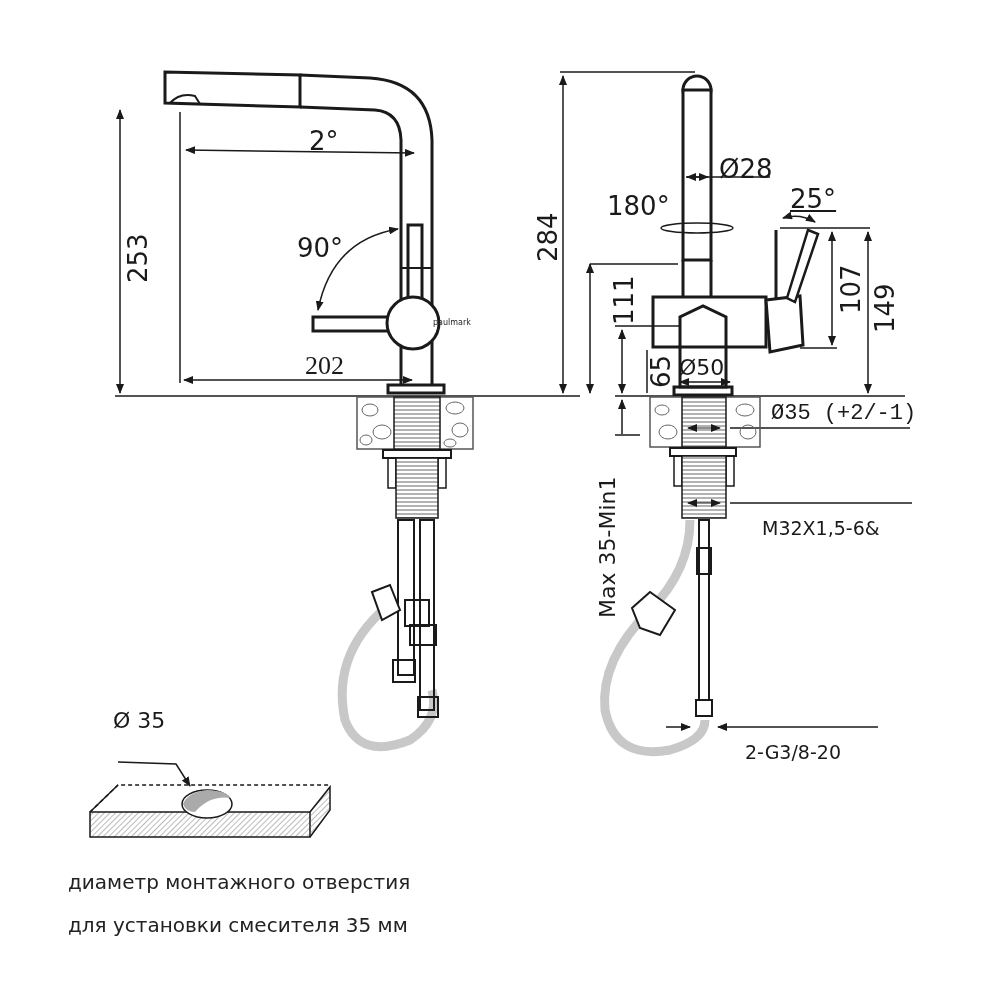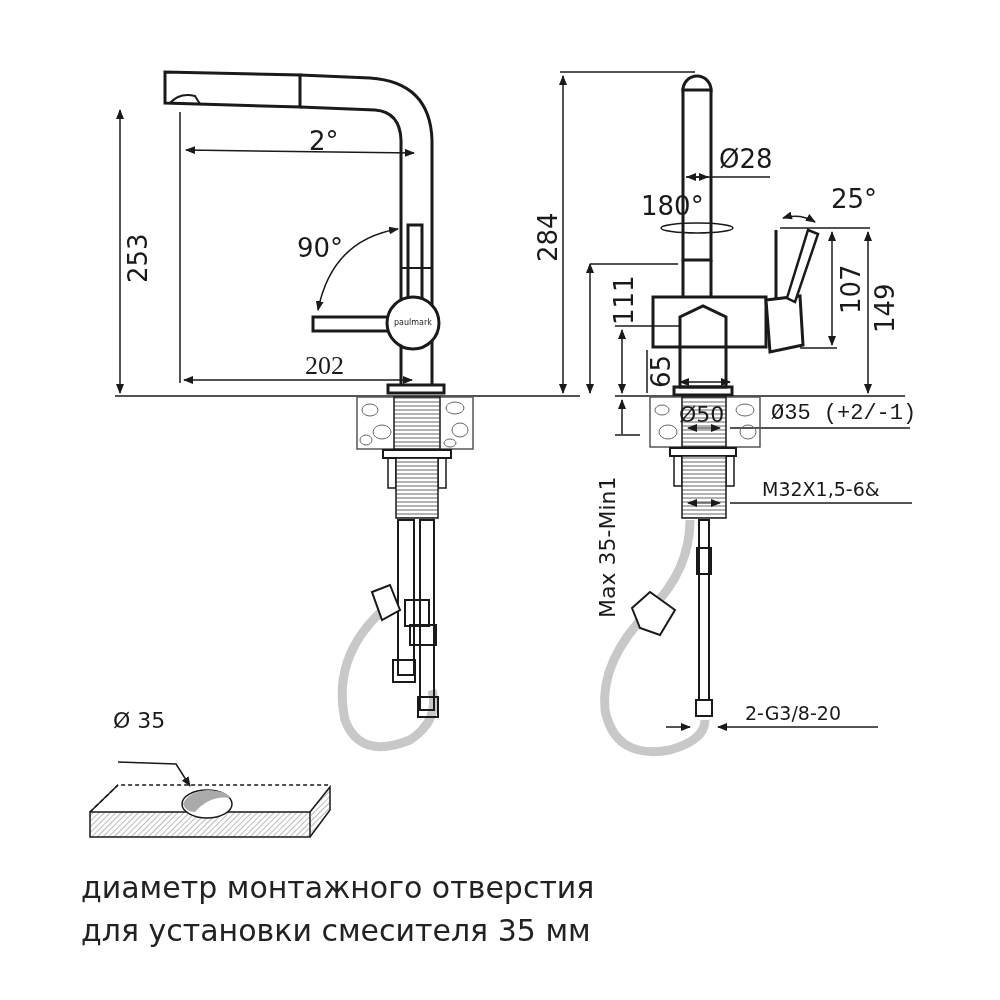--- a/index.html
+++ b/index.html
@@ -1,23 +1,23 @@
 <!DOCTYPE html>
 <html><head>
 <meta charset="utf-8">
 <style>
   html,body{margin:0;padding:0;background:#fff;}
   body{width:1000px;height:1000px;position:relative;overflow:hidden;font-family:"Liberation Sans","DejaVu Sans",sans-serif;color:#1a1a1a;}
   svg{position:absolute;left:0;top:0;}
   .lbl{position:absolute;font-size:26px;line-height:1;color:#1a1a1a;white-space:nowrap;font-family:"DejaVu Sans","Liberation Sans",sans-serif;}
-  .lbl.sm{font-size:19px;}
+  .lbl.sm{font-size:19px;margin-top:39px;}
   .lbl.md{font-size:22px;}
   .rot{transform-origin:0 0;transform:rotate(-90deg);}
-  .caption{position:absolute;left:81px;font-size:30px;font-family:"DejaVu Sans","Liberation Sans",sans-serif;color:#222;white-space:nowrap;}
-  .brand{position:absolute;font-size:8px;font-family:"DejaVu Sans",sans-serif;color:#222;}
+  .caption{position:absolute;left:68px;font-size:20px;font-family:"DejaVu Sans","Liberation Sans",sans-serif;color:#222;white-space:nowrap;}
+  .brand{position:absolute;font-size:8px;font-family:"DejaVu Sans",sans-serif;color:#222;margin-left:39px;}
 </style>
 </head>
 <body>
 
 <svg width="1000" height="1000" viewBox="0 0 1000 1000">
   <defs>
     <marker id="ar" markerWidth="10" markerHeight="8" refX="9" refY="4" orient="auto" markerUnits="userSpaceOnUse">
       <path d="M0,0 L10,4 L0,8 z" fill="#1a1a1a"></path>
     </marker>
     <marker id="al" markerWidth="10" markerHeight="8" refX="1" refY="4" orient="auto" markerUnits="userSpaceOnUse">
@@ -165,28 +165,28 @@
 </svg>
 
 <span class="brand" style="left:394px;top:318px;">paulmark</span>
 
 <span class="lbl" style="left:309px;top:128px;">2°</span>
 <span class="lbl" style="left:297px;top:235px;text-align:center;">90°</span>
 <span class="lbl" style="left:305px;top:353px;font-family:Liberation Serif, serif;">202</span>
 <span class="lbl rot" style="left:125px;top:283px;">253</span>
 
 <span class="lbl rot" style="left:535px;top:262px;">284</span>
-<span class="lbl" style="left:719px;top:146px;text-align:center;">Ø28</span>
-<span class="lbl" style="left:607px;top:193px;margin-left:34px;">180°</span>
-<span class="lbl" style="left:831px;top:186px;">25°</span>
+<span class="lbl" style="left:719px;top:156px;text-align:center;">Ø28</span>
+<span class="lbl" style="left:607px;top:193px;">180°</span>
+<span class="lbl" style="left:790px;top:186px;text-decoration:underline;">25°</span>
 <span class="lbl rot" style="left:611px;top:325px;">111</span>
 <span class="lbl rot" style="left:838px;top:314px;">107</span>
 <span class="lbl rot" style="left:872px;top:333px;">149</span>
 <span class="lbl rot" style="left:648px;top:388px;">65</span>
-<span class="lbl md" style="left:679px;top:357px;margin-top:47px;">Ø50</span>
+<span class="lbl md" style="left:679px;top:357px;">Ø50</span>
 <span class="lbl md" style="left:771px;top:403px;font-family:Liberation Mono, monospace;">Ø35 (+2/-1)</span>
 <span class="lbl md rot" style="left:597px;top:618px;">Max 35-Min1</span>
 <span class="lbl sm" style="left:762px;top:480px;">M32X1,5-6&amp;</span>
 <span class="lbl sm" style="left:745px;top:704px;">2-G3/8-20</span>
 
 <span class="lbl md" style="left:113px;top:710px;">Ø 35</span>
 
 <div class="caption" style="top:870px;">диаметр монтажного отверстия</div>
 <div class="caption" style="top:913px;">для установки смесителя 35 мм</div>
 

